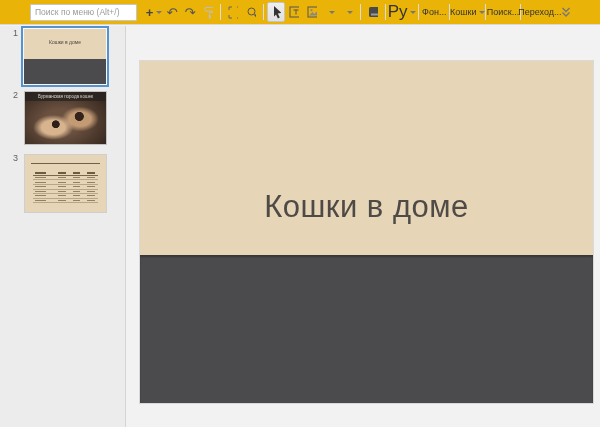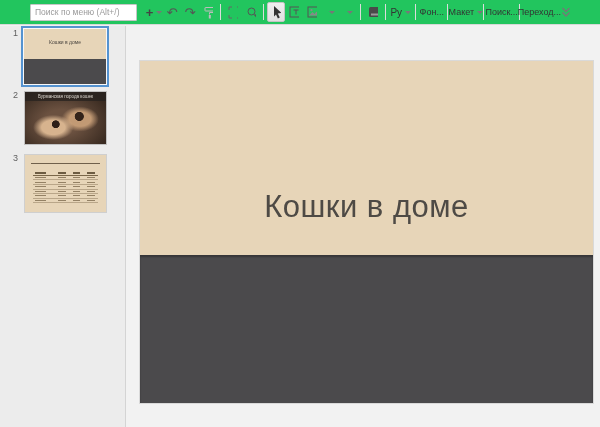--- a/index.html
+++ b/index.html
@@ -1,20 +1,20 @@
 <!DOCTYPE html>
 <html style="--beige: #e7d5b8; --dark: #4b4a4c; --blue: #5593d0;"><head>
 <meta charset="utf-8">
 <style>
   * { margin:0; padding:0; box-sizing:border-box; }
   html,body { width:600px; height:427px; overflow:hidden; }
   body { font-family:"Liberation Sans","DejaVu Sans",sans-serif; background:#f2f2f2; position:relative; }
 
   
-  .toolbar { position:absolute; top:0; left:0; right:0; height:25px; background:#22c55e;
+  .toolbar { position:absolute; top:0; left:0; right:0; height:25px; background:#eab308;
              border-bottom:1px solid #d8d8d8; display:flex; align-items:center;justify-content:center; }
   .menu-search { margin-left:30px; width:107px; height:17px; border:1px solid #c6c6c6; border-radius:1px;
                  background:#fff; font-size:8.5px; padding:0 4px; color:#333; outline:none;
                  font-family:"Liberation Sans","DejaVu Sans",sans-serif; }
   .menu-search::placeholder { color:#9a9a9a; }
   .tb-btn { display:flex; align-items:center; justify-content:center; height:20px; min-width:18px;
             padding:0 3px; border:1px solid transparent; border-radius:2px; cursor:pointer; color:#555; }
   .tb-btn.pressed { background:linear-gradient(#eee,#e0e0e0); border-color:#c4c4c4; }
   .tb-btn.textbtn { font-size:9px; color:#333; padding:0 6px; white-space:nowrap; }
   .glyph { font-size:13px; line-height:13px; color:#555; }
@@ -147,32 +147,32 @@
   <div class="tb-btn">
     <svg width="14" height="12">
       <rect x="1" y="1" width="12" height="10" rx="1.5" fill="#4a4a4a"></rect>
       <rect x="3" y="7.5" width="8" height="2" fill="#9a9a9a"></rect>
     </svg>
   </div>
 
   <div class="sep"></div>
 
   <div class="tb-btn textbtn">
-    <span style="font-size:10px;">Ру</span>
+    <span style="font-size:17px;">Ру</span>
     <span class="caret"></span>
   </div>
 
   <div class="sep"></div>
 
   <div class="tb-btn textbtn">
     <span>Фон...</span>
   </div>
   <div class="sep"></div>
   <div class="tb-btn textbtn">
-    <span>Макет</span>
+    <span>Кошки</span>
     <span class="caret"></span>
   </div>
   <div class="sep"></div>
   <div class="tb-btn textbtn">
     <span>Поиск...</span>
   </div>
   <div class="sep"></div>
   <div class="tb-btn textbtn">
     <span>Переход...</span>
   </div>

